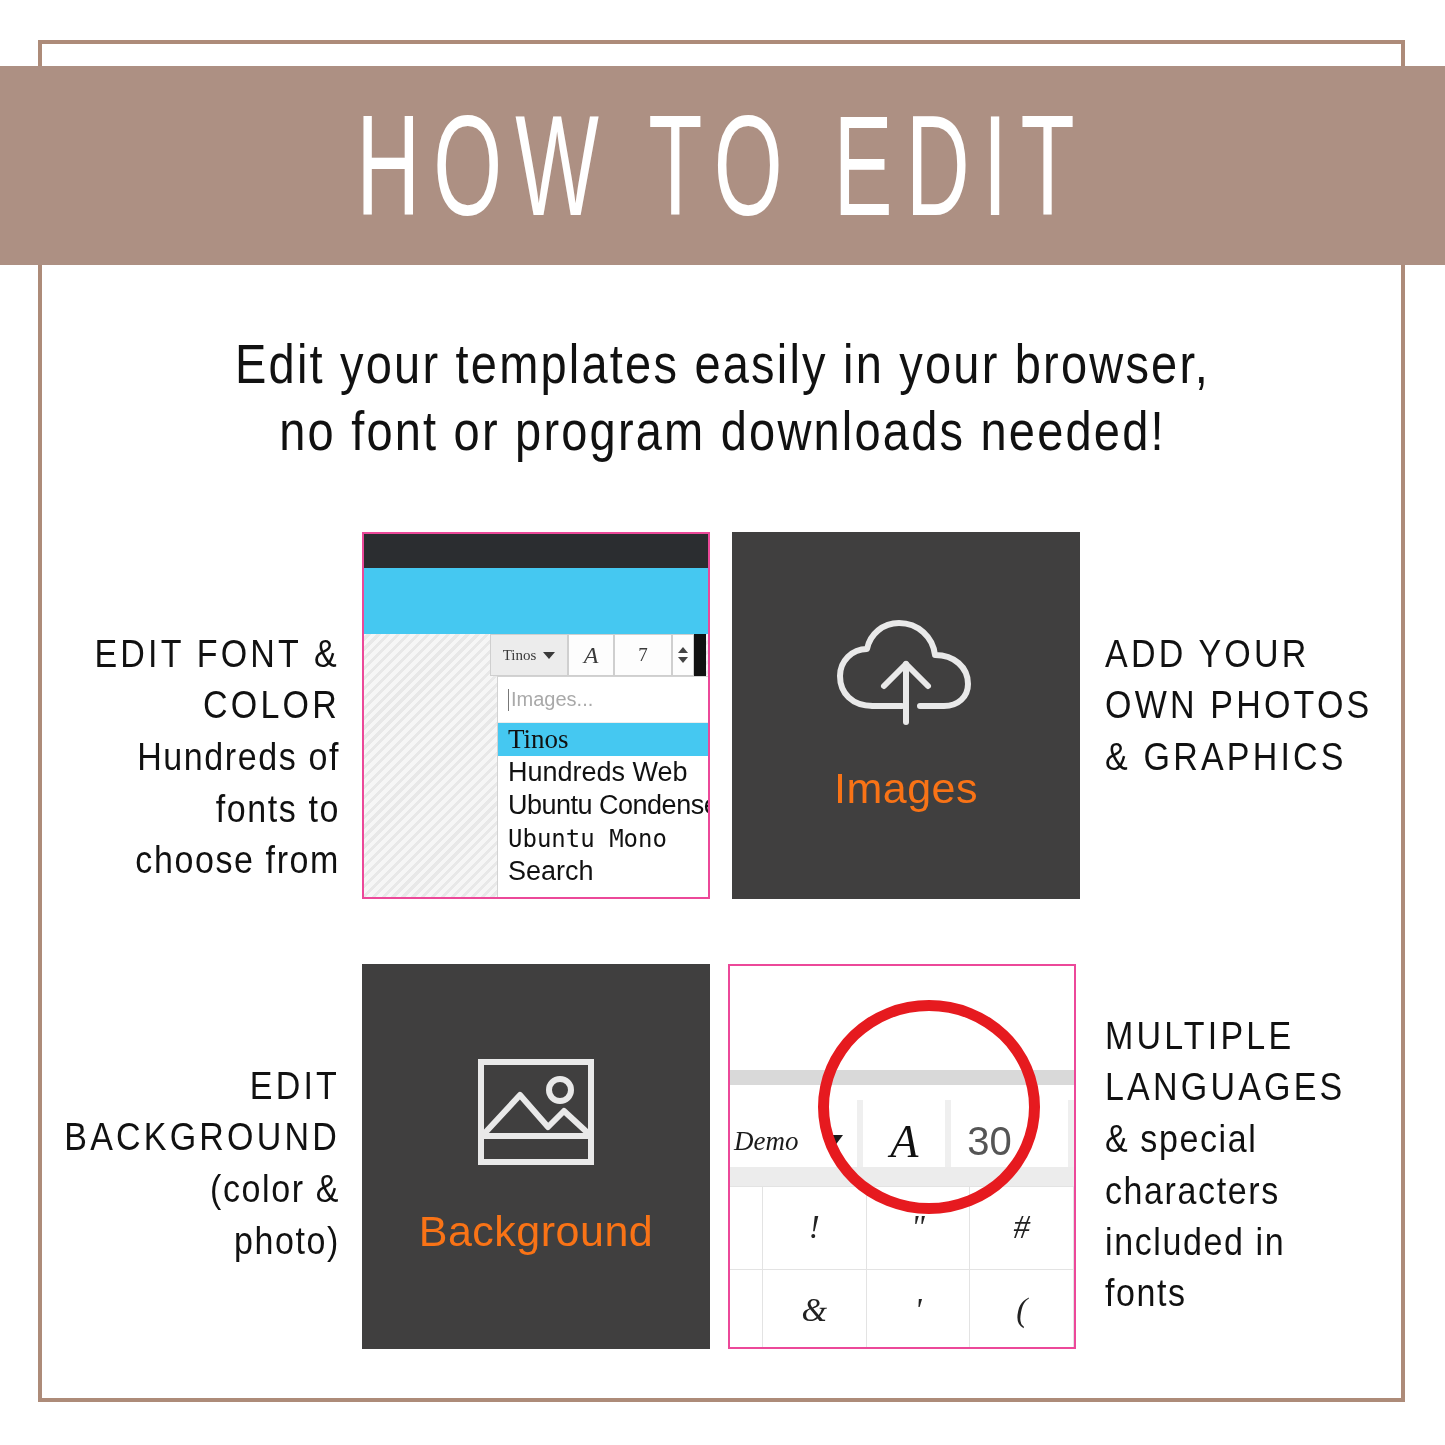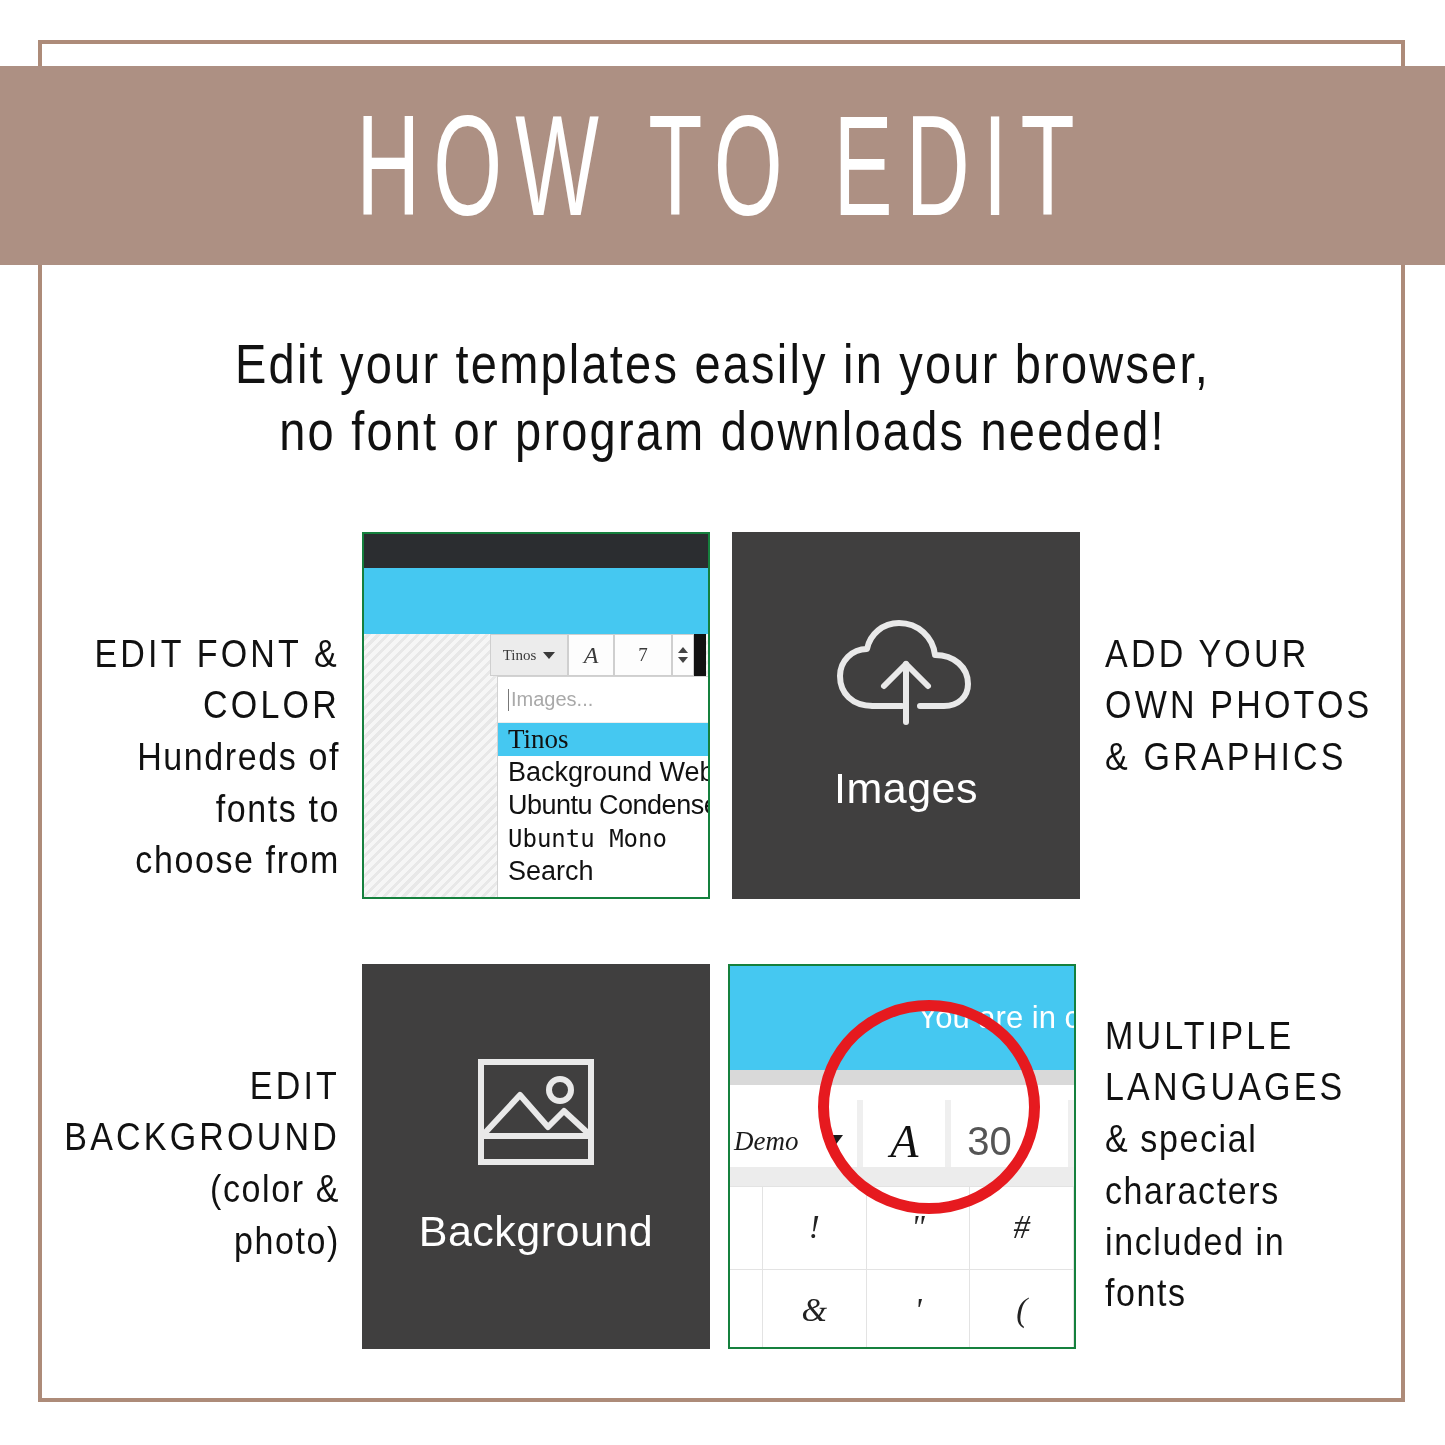--- a/index.html
+++ b/index.html
@@ -62,21 +62,21 @@
   .caption .up{ text-transform:uppercase; letter-spacing:3.2px; }
   .caption span{display:block;white-space:nowrap;}
 
   #cap-font{ left:20px; top:628px; width:320px; text-align:right; font-size:34px;}
   #cap-photos{ left:1105px; top:628px; width:330px; text-align:left; font-size:34px;}
   #cap-bg{ left:10px; top:1060px; width:330px; text-align:right; font-size:34px;}
   #cap-lang{ left:1105px; top:1010px; width:335px; text-align:left; font-size:34px;}
 
   
   .panel{position:absolute;box-sizing:border-box;overflow:hidden;background:#fff;}
-  .panel.bordered{border:2px solid #15803d;}
+  .panel.bordered{border:2px solid #ec4899;}
 
   
   #panel-fonts{left:362px;top:532px;width:348px;height:367px;}
   #p1-titlebar{position:absolute;left:0;top:0;width:100%;height:34px;background:#2b2d30;}
   #p1-blue{position:absolute;left:0;top:34px;width:100%;height:66px;background:#45c8f1;}
   #p1-canvas{
     position:absolute;left:0;top:100px;width:100%;height:267px;
     background:
       repeating-linear-gradient(-45deg,#e8e8e8 0 3px,#f6f6f6 3px 7px);
   }
@@ -117,21 +117,21 @@
   .font-opt.sel{background:#45c8f1;font-family:"Liberation Serif",serif;}
   .fo-1{font-family:"Liberation Sans",sans-serif;}
   .fo-2{font-family:"Liberation Sans",sans-serif;letter-spacing:-.5px;}
   .fo-3{font-family:"DejaVu Sans Mono",monospace;font-size:24px;}
   .fo-4{font-family:"Liberation Sans",sans-serif;}
 
   
   .darkcard{
     position:absolute;background:#403f3f;
     display:flex;flex-direction:column;align-items:center;justify-content:center;
-    color:#ffffff;
+    color:#f97316;
   }
   #panel-images{left:732px;top:532px;width:348px;height:367px;}
   #panel-bg{left:362px;top:964px;width:348px;height:385px;}
   .darkcard .lbl{font-size:43px;font-weight:400;letter-spacing:.5px;}
   #img-icon{margin-bottom:34px;}
   #bg-icon{margin-bottom:36px;}
 
   
   #panel-chars{left:728px;top:964px;width:348px;height:385px;}
   #p4-blue{position:absolute;left:0;top:0;width:100%;height:104px;background:#45c8f1;
@@ -218,21 +218,21 @@
     </div>
     <div id="tb-black" class="tb-cell"></div>
   </div>
 
   <div id="p1-dropdown">
     <div id="p1-search">
       <span class="caret-bar"></span>
         <span>Images...</span>
     </div>
     <div class="font-opt sel">Tinos</div>
-    <div class="font-opt fo-1">Background Web</div>
+    <div class="font-opt fo-1">Hundreds Web</div>
     <div class="font-opt fo-2">Ubuntu Condensed</div>
     <div class="font-opt fo-3">Ubuntu  Mono</div>
     <div class="font-opt fo-4">Search</div>
   </div>
 </div>
 
 <div id="panel-images" class="darkcard">
   <div id="img-icon">
     <svg width="148" height="108" viewBox="0 0 148 108" fill="none">
       <path d="M41 88 C20 88 8 75 8 58 C8 43 20 31 35 31 C38 16 51 5 67 5 C86 5 101 19 103 37 C122 37 136 49 136 66 C136 79 126 88 112 88 L88 88" stroke="#e9e9e9" stroke-width="6" stroke-linecap="round" stroke-linejoin="round"></path>
@@ -250,23 +250,20 @@
       <rect x="5" y="5" width="110" height="100" stroke="#e9e9e9" stroke-width="6"></rect>
       <circle cx="84" cy="33" r="11" stroke="#e9e9e9" stroke-width="6"></circle>
       <path d="M7 78 L44 38 L72 70 L88 54 L114 78" stroke="#e9e9e9" stroke-width="6" stroke-linejoin="round"></path>
       <path d="M5 79 L115 79" stroke="#e9e9e9" stroke-width="6"></path>
     </svg>
   </div>
   <div class="lbl">Background</div>
 </div>
 
 <div id="panel-chars" class="panel bordered">
-  <div id="p4-blue">
-    <span id="p4-bluetext">You are in c</span>
-  </div>
   <div id="p4-gray"></div>
 
   <div id="p4-toolbar">
     <div id="p4-demo" class="p4cell">
       <span class="dtext">Demo</span>
       <span class="dcaret"></span>
     </div>
     <div id="p4-A" class="p4cell">A</div>
     <div id="p4-30" class="p4cell">30</div>
   </div>

